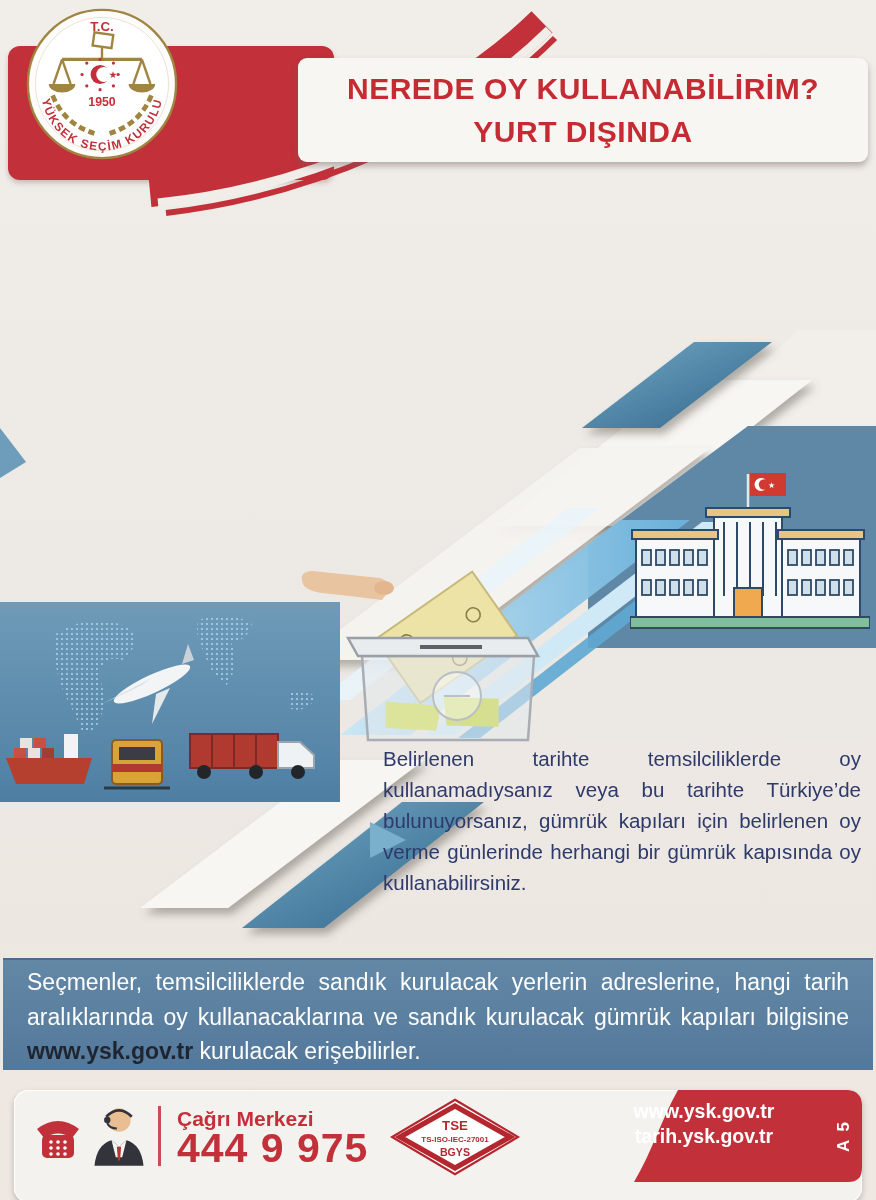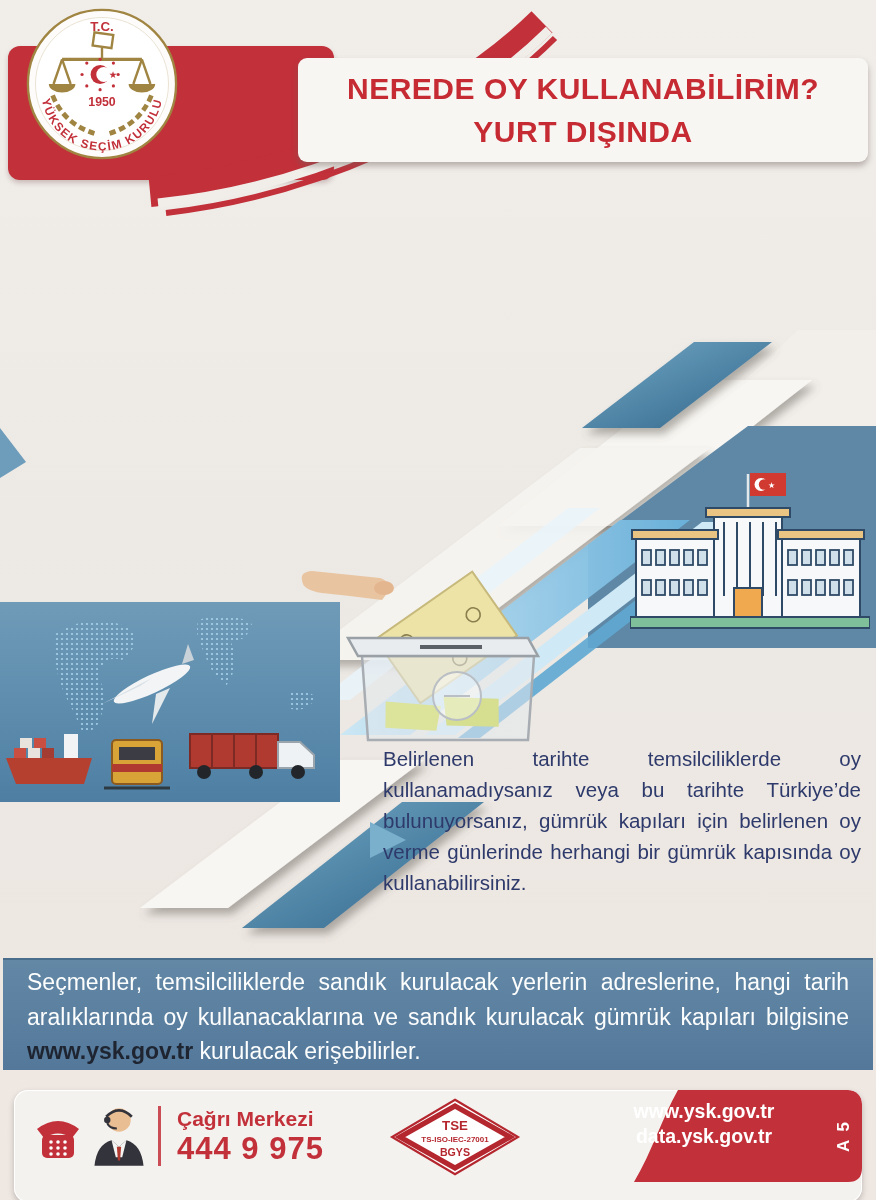--- a/index.html
+++ b/index.html
@@ -27,21 +27,21 @@
   .info-text{position:absolute;color:#2E3A6B;font-size:20.5px;line-height:31px;text-align:justify;}
   #info1{left:42px;top:388px;width:438px;}
   #info2{left:383px;top:743px;width:478px;}
   .illus{position:absolute;}
   
   .footer-bar{position:absolute;left:14px;top:1090px;width:848px;height:112px;background:#F4F2EE;
               border-radius:14px;box-shadow:0 3px 6px rgba(0,0,0,.22), inset 0 0 0 1px #fff;overflow:hidden;}
   .cc-group{position:absolute;left:20px;top:0;height:92px;display:flex;align-items:center;}
   .cc-divider{width:3px;height:60px;background:#C2303A;opacity:.85;margin:0 16px 0 10px;}
   .cc-label{color:#C2303A;font-weight:bold;font-size:21px;line-height:25px;}
-  .cc-number{color:#C2303A;font-weight:bold;font-size:31px;line-height:35px;letter-spacing:1px;}
+  .cc-number{color:#C2303A;font-weight:bold;font-size:41px;line-height:35px;letter-spacing:1px;}
   .tse{position:absolute;left:374px;top:8px;}
   .footer-red{position:absolute;right:0;top:0;width:262px;height:92px;}
   .footer-urls{position:absolute;right:52px;top:9px;width:212px;text-align:center;color:#fff;
                font-weight:bold;font-size:19.5px;line-height:25px;}
   .format-label{position:absolute;right:2px;top:36px;color:#fff;font-weight:bold;font-size:17px;
                 letter-spacing:2px;transform:rotate(-90deg);}
 </style>
 </head>
 <body>
 
@@ -316,18 +316,18 @@
         <text x="75" y="50" text-anchor="middle" font-size="9" font-weight="bold" fill="#B5272F">TS-ISO-IEC-27001</text>
         <text x="75" y="65" text-anchor="middle" font-size="12" font-weight="bold" fill="#B5272F">BGYS</text>
       </svg>
     </div>
 
     <svg class="footer-red" viewBox="0 0 262 92">
       <path d="M78 0 H248 Q262 0 262 14 V78 Q262 92 248 92 H34 C52 62 62 28 78 0 Z" fill="#C2303A"></path>
     </svg>
     <div class="footer-urls">
       <div>www.ysk.gov.tr</div>
-      <div>data.ysk.gov.tr</div>
+      <div>tarih.ysk.gov.tr</div>
     </div>
     <div class="format-label">A 5</div>
   </div>
 
 </div>
 
 </body></html>

